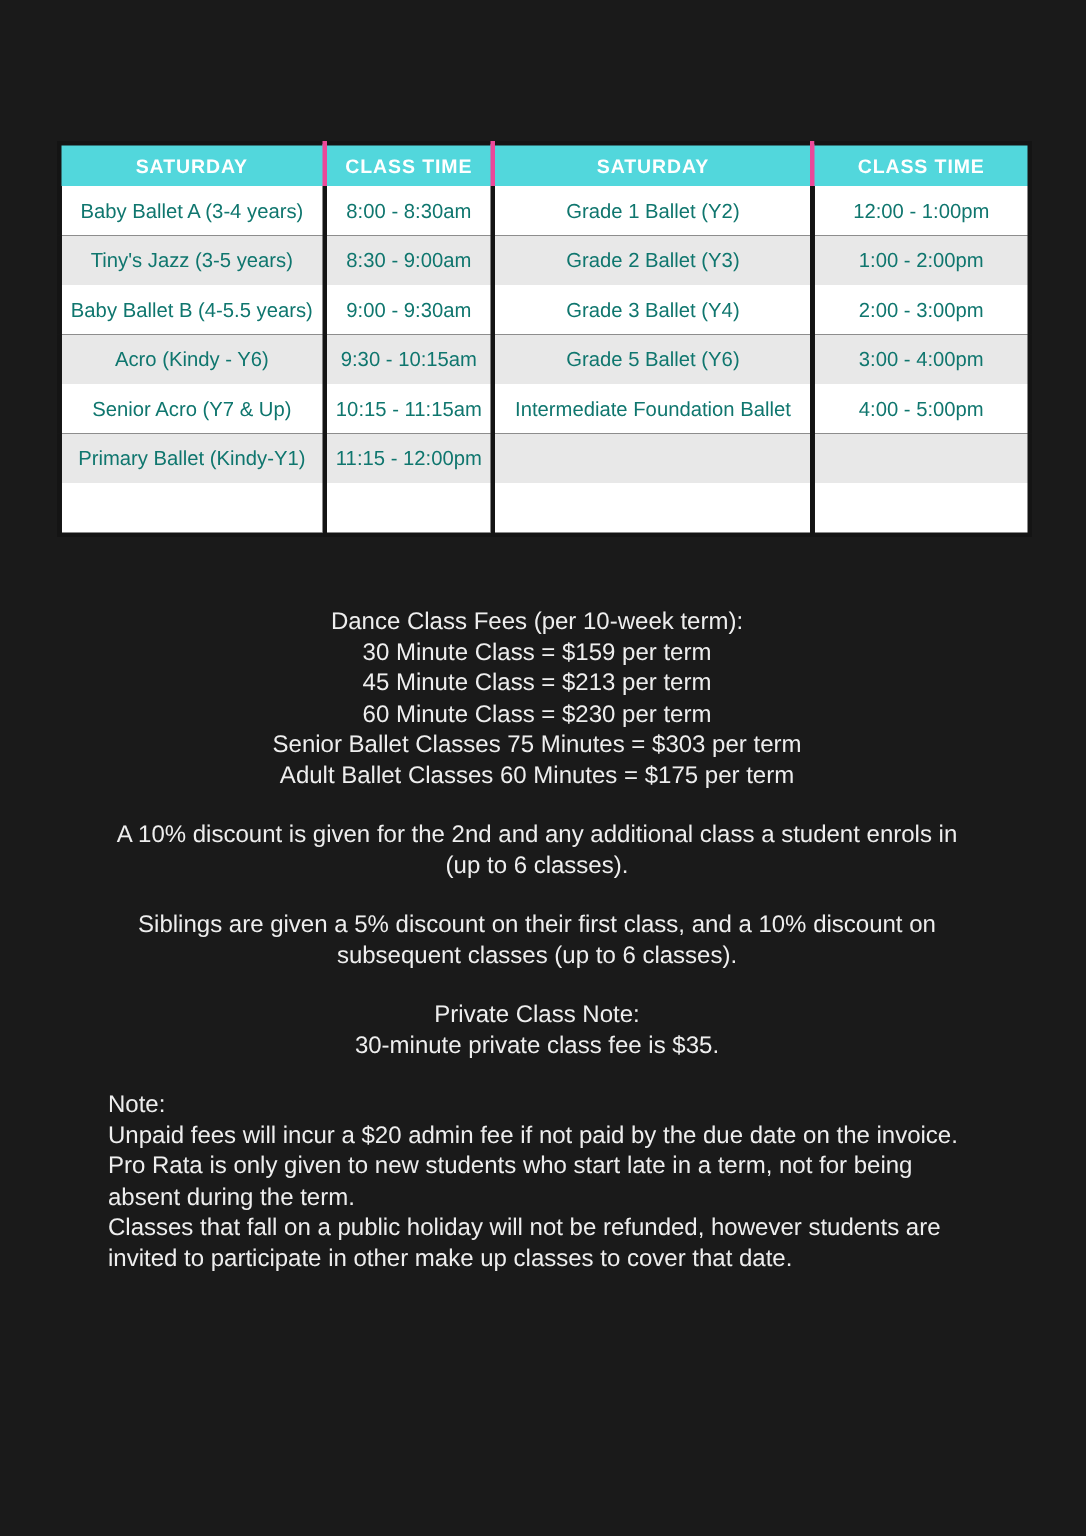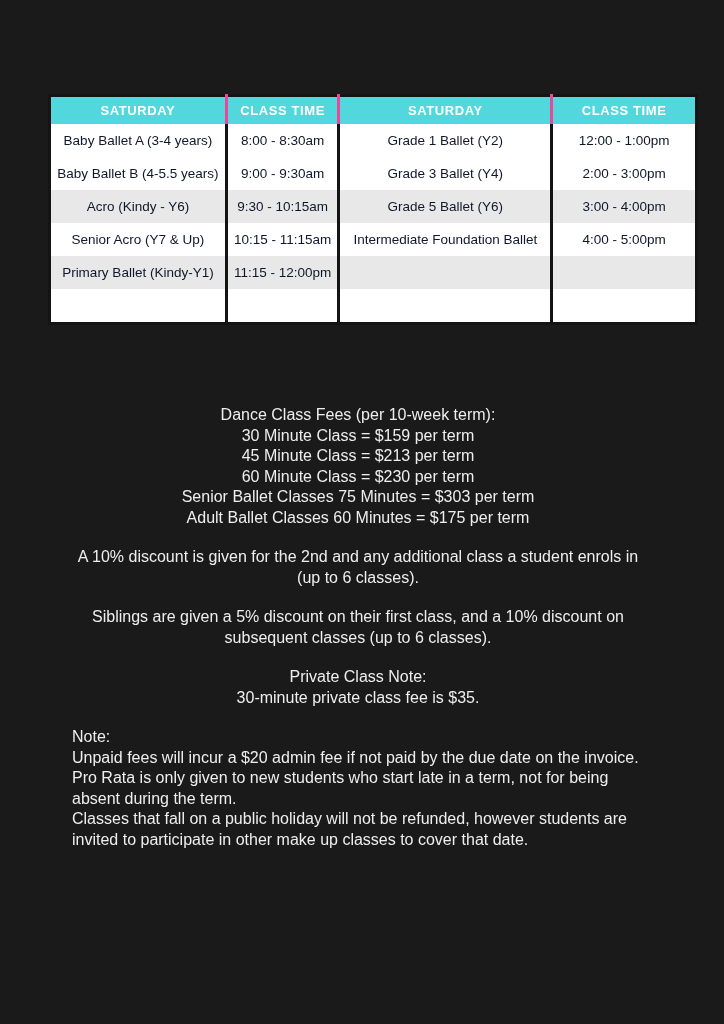--- a/index.html
+++ b/index.html
@@ -5,21 +5,21 @@
   html, body { margin: 0; padding: 0; }
   body {
     width: 724px; height: 1024px;
     background: #1a1a1a;
     font-family: "Liberation Sans", sans-serif;
     position: relative;
     overflow: hidden;
   }
   
   table.schedule {
-    position: absolute; left: 48px; top: 94px;
+    position: absolute; left: 38px; top: 94px;
     width: 650px;
     border-collapse: collapse;
     table-layout: fixed;
     border: 3px solid #141414;
   }
   table.schedule col.c1 { width: 176px; }
   table.schedule col.c2 { width: 112px; }
   table.schedule col.c3 { width: 212px; }
   table.schedule col.c4 { width: 144px; }
   table.schedule th {
@@ -29,21 +29,21 @@
     font-weight: bold;
     letter-spacing: 0.6px;
     height: 27px;
     text-align: center;
     border-left: 3px solid #ec4899;
     padding: 0 2px;
   }
   table.schedule th:first-child { border-left: none; }
   table.schedule td {
     background: #ffffff;
-    color: #0f172a;
+    color: #0f766e;
     font-size: 13.5px;
     height: 33px;
     text-align: center;
     vertical-align: middle;
     border-left: 3px solid #141414;
     padding: 0 2px;
     overflow: hidden;
     white-space: nowrap;
   }
   table.schedule td:first-child { border-left: none; }
@@ -77,20 +77,26 @@
       <th>SATURDAY</th>
       <th>CLASS TIME</th>
     </tr>
   </thead>
   <tbody>
       <tr>
         <td>Baby Ballet A (3-4 years)</td>
         <td>8:00 - 8:30am</td>
         <td>Grade 1 Ballet (Y2)</td>
         <td>12:00 - 1:00pm</td>
+      </tr>
+      <tr class="alt">
+        <td>Tiny's Jazz (3-5 years)</td>
+        <td>8:30 - 9:00am</td>
+        <td>Grade 2 Ballet (Y3)</td>
+        <td>1:00 - 2:00pm</td>
       </tr>
       <tr>
         <td>Baby Ballet B (4-5.5 years)</td>
         <td>9:00 - 9:30am</td>
         <td>Grade 3 Ballet (Y4)</td>
         <td>2:00 - 3:00pm</td>
       </tr>
       <tr class="alt">
         <td>Acro (Kindy - Y6)</td>
         <td>9:30 - 10:15am</td>

